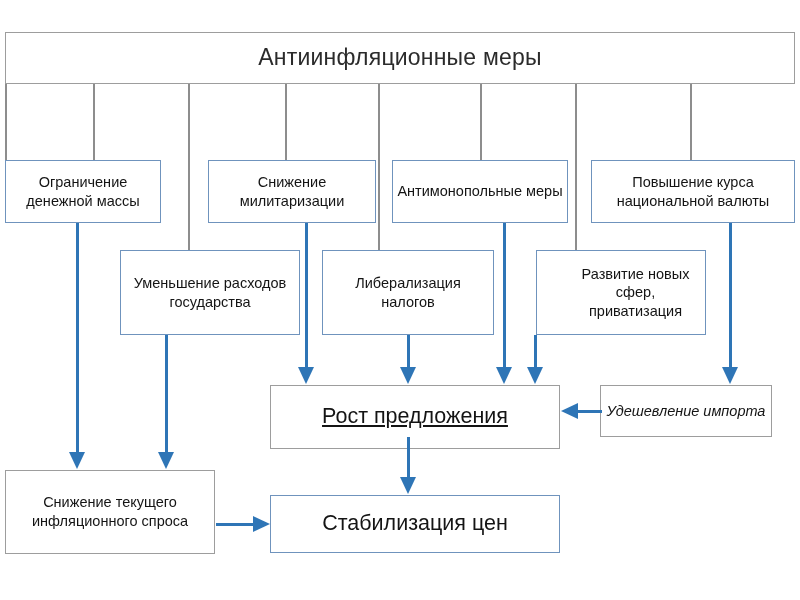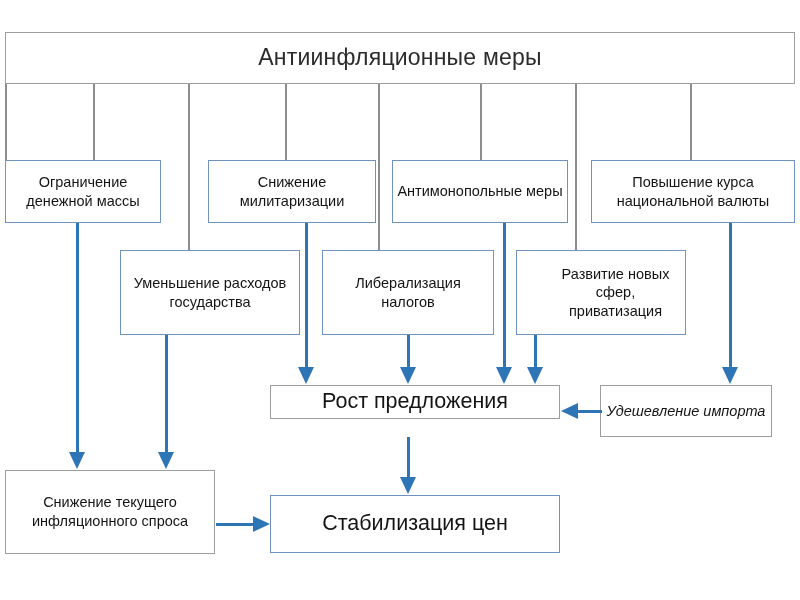--- a/index.html
+++ b/index.html
@@ -114,25 +114,25 @@
   </div>
 
   <div class="node b-blue t-15" style="left:120px;top:250px;width:180px;height:85px;">
     <span>Уменьшение расходов государства</span>
   </div>
 
   <div class="node b-blue t-15" style="left:322px;top:250px;width:172px;height:85px;">
     <span>Либерализация налогов</span>
   </div>
 
-  <div class="node b-blue t-15" style="left:516px;top:250px;width:170px;height:85px;padding-left:33px;">
+  <div class="node b-blue t-15" style="left:536px;top:250px;width:170px;height:85px;padding-left:33px;">
     <span>Развитие новых сфер, приватизация</span>
   </div>
 
-  <div class="node b-gray t-22" style="left:270px;top:385px;width:290px;height:34px;">
+  <div class="node b-gray t-22" style="left:270px;top:385px;width:290px;height:64px;text-decoration:underline;">
     <span>Рост предложения</span>
   </div>
 
   <div class="node b-gray t-15" style="left:600px;top:385px;width:172px;height:52px;font-style:italic;">
     <span>Удешевление импорта</span>
   </div>
 
   <div class="node b-gray t-15" style="left:5px;top:470px;width:210px;height:84px;">
     <span>Снижение текущего инфляционного спроса</span>
   </div>

